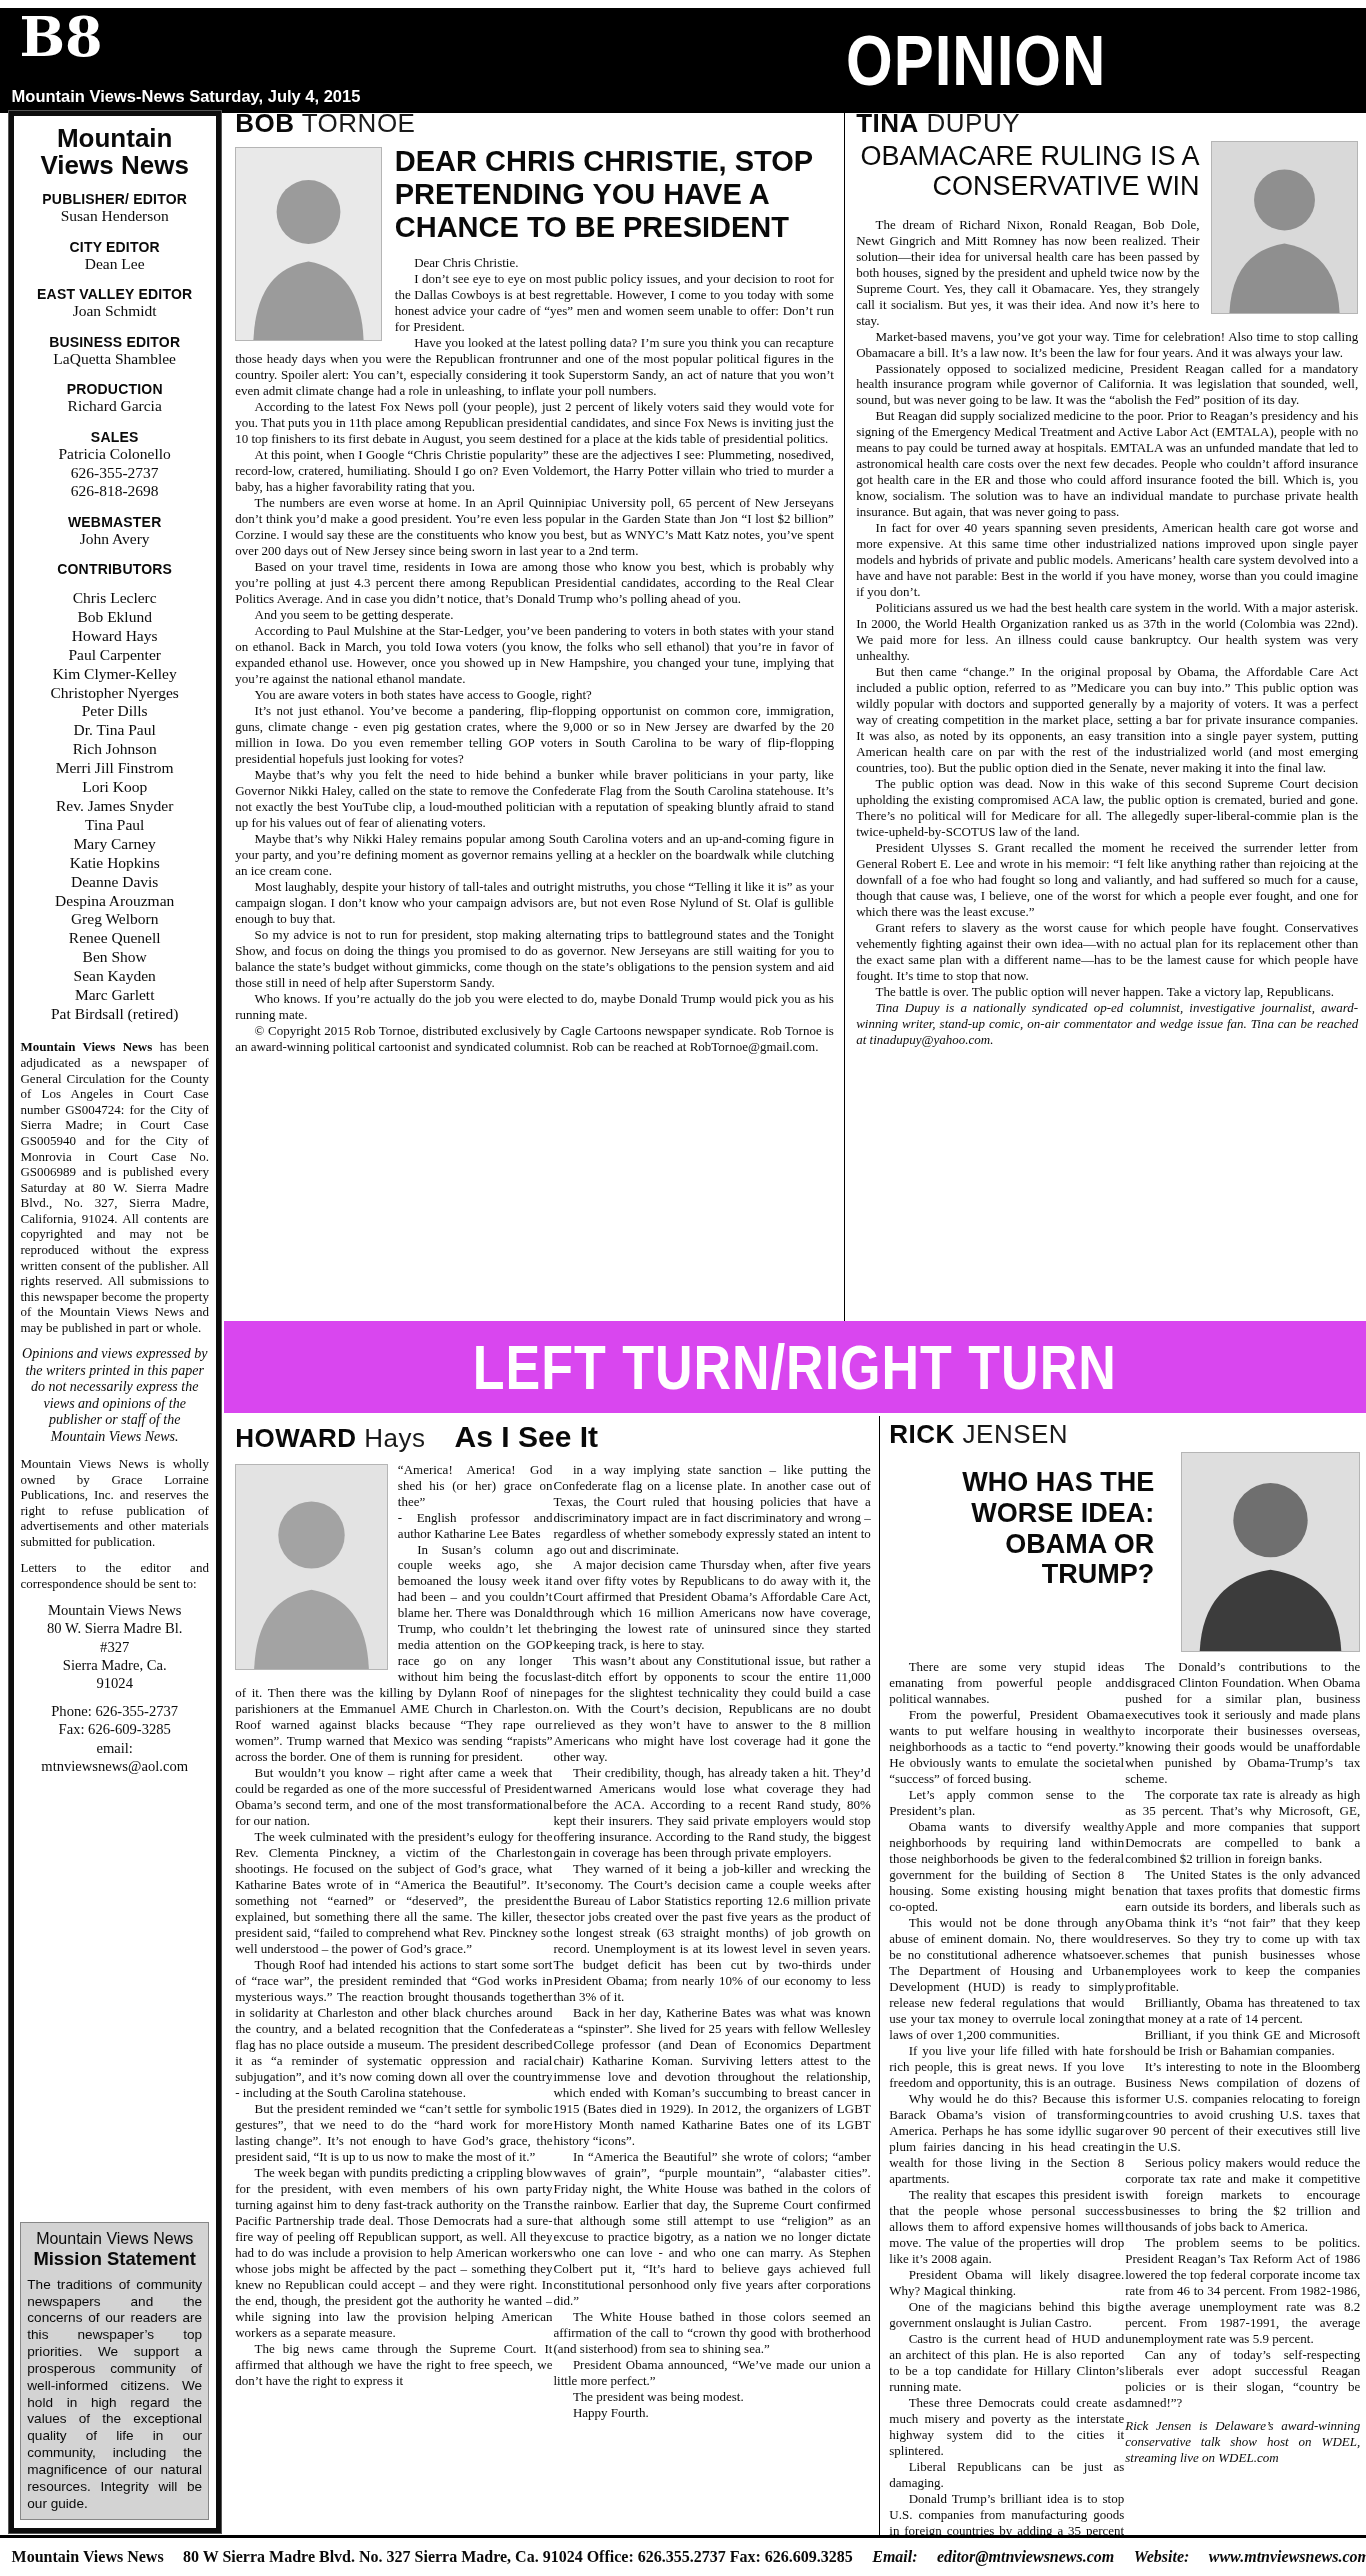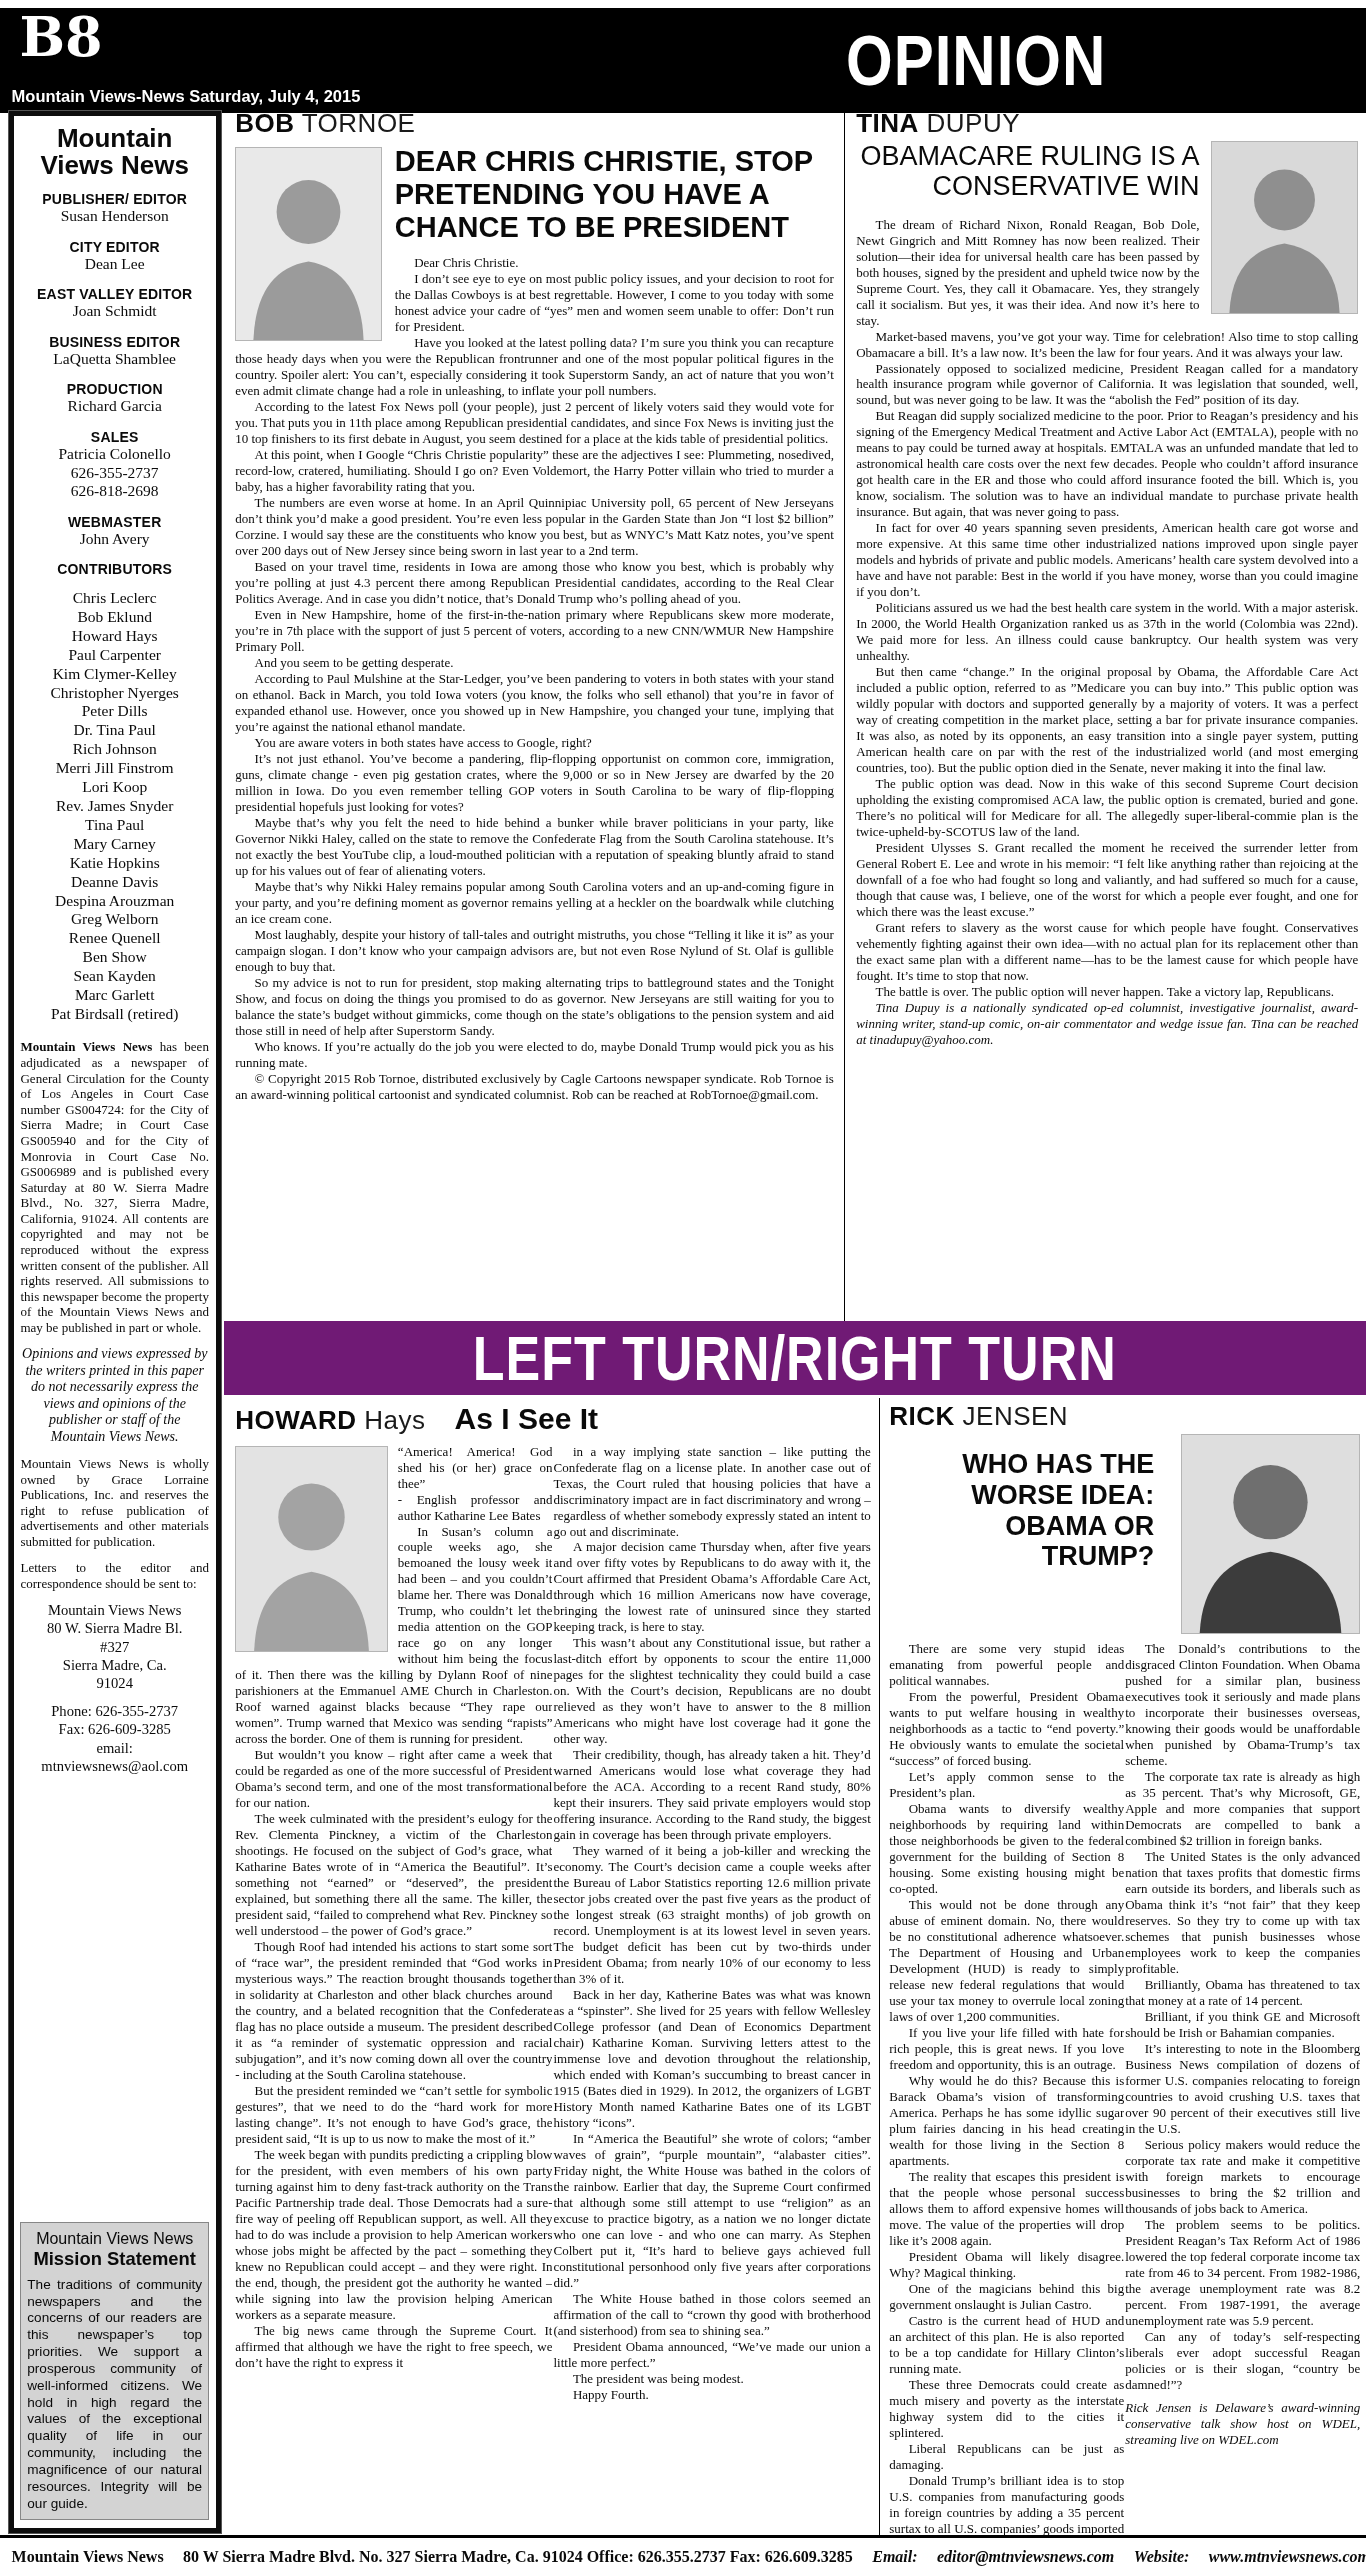--- a/index.html
+++ b/index.html
@@ -59,21 +59,21 @@
   .tornoe-headline { font-family:"Liberation Sans", sans-serif; font-weight:bold; font-size:29px;
                      line-height:1.14; margin:5.8px 0 11.6px 0; }
 
   
   .col-dupuy { flex:1; padding:3.9px 7.8px 0 11.6px; overflow:hidden; min-width:0; }
   .dupuy-photo { float:right; width:147px; height:173px; margin:1.9px 0 7.8px 11.6px; }
   .dupuy-headline { font-family:"Liberation Sans", sans-serif; font-weight:normal; font-size:27px;
                     line-height:1.12; text-align:right; margin:1.9px 0 15.5px 0; }
 
   
-  .banner { height:74px; background:#701a75; color:#fff; display:flex; align-items:center;
+  .banner { height:92px; background:#d946ef; color:#fff; display:flex; align-items:center;
             justify-content:center; overflow:hidden; }
   .banner span { font-family:"Liberation Sans", sans-serif; font-weight:bold; font-size:52px;
                  letter-spacing:1px; transform:scaleY(1.22); }
 
   
   .col-hays { width:656px; padding:3.9px 7.8px 0 11.6px; border-right:1.9px solid #000; overflow:hidden; }
   .hays-header { display:flex; align-items:baseline; gap:29px; }
   .hays-title { font-family:"Liberation Sans", sans-serif; font-weight:bold; font-size:30px; }
   .two-col { display:flex; gap:1px; margin-top:7.8px; }
   .tcol { flex:1; min-width:0; overflow:hidden; }
@@ -210,21 +210,20 @@
           </div>
           <div class="tornoe-headline">DEAR CHRIS CHRISTIE, STOP PRETENDING YOU HAVE A CHANCE TO BE PRESIDENT</div>
           <div>
               <p>Dear Chris Christie.</p>
               <p>I don’t see eye to eye on most public policy issues, and your decision to root for the Dallas Cowboys is at best regrettable. However, I come to you today with some honest advice your cadre of “yes” men and women seem unable to offer: Don’t run for President.</p>
               <p>Have you looked at the latest polling data? I’m sure you think you can recapture those heady days when you were the Republican frontrunner and one of the most popular political figures in the country. Spoiler alert: You can’t, especially considering it took Superstorm Sandy, an act of nature that you won’t even admit climate change had a role in unleashing, to inflate your poll numbers.</p>
               <p>According to the latest Fox News poll (your people), just 2 percent of likely voters said they would vote for you. That puts you in 11th place among Republican presidential candidates, and since Fox News is inviting just the 10 top finishers to its first debate in August, you seem destined for a place at the kids table of presidential politics.</p>
               <p>At this point, when I Google “Chris Christie popularity” these are the adjectives I see: Plummeting, nosedived, record-low, cratered, humiliating. Should I go on?  Even Voldemort, the Harry Potter villain who tried to murder a baby, has a higher favorability rating that you.</p>
               <p>The numbers are even worse at home. In an April Quinnipiac University poll, 65 percent of New Jerseyans don’t think you’d make a good president. You’re even less popular in the Garden State than Jon “I lost $2 billion” Corzine. I would say these are the constituents who know you best, but as WNYC’s Matt Katz notes, you’ve spent over 200 days out of New Jersey since being sworn in last year to a 2nd term.</p>
               <p>Based on your travel time, residents in Iowa are among those who know you best, which is probably why you’re polling at just 4.3 percent there among Republican Presidential candidates, according to the Real Clear Politics Average. And in case you didn’t notice, that’s Donald Trump who’s polling ahead of you.</p>
-              <p>Even in New Hampshire, home of the first-in-the-nation primary where Republicans skew more moderate, you’re in 7th place with the support of just 5 percent of voters, according to a new CNN/WMUR New Hampshire Primary Poll.</p>
               <p>And you seem to be getting desperate.</p>
               <p>According to Paul Mulshine at the Star-Ledger, you’ve been pandering to voters in both states with your stand on ethanol. Back in March, you told Iowa voters (you know, the folks who sell ethanol) that you’re in favor of expanded ethanol use. However, once you showed up in New Hampshire, you changed your tune, implying that you’re against the national ethanol mandate.</p>
               <p>You are aware voters in both states have access to Google, right?</p>
               <p>It’s not just ethanol. You’ve become a pandering, flip-flopping opportunist on common core, immigration, guns, climate change - even pig gestation crates, where the 9,000 or so in New Jersey are dwarfed by the 20 million in Iowa. Do you even remember telling GOP voters in South Carolina to be wary of flip-flopping presidential hopefuls just looking for votes?</p>
               <p>Maybe that’s why you felt the need to hide behind a bunker while braver politicians in your party, like Governor Nikki Haley, called on the state to remove the Confederate Flag from the South Carolina statehouse. It’s not exactly the best YouTube clip, a loud-mouthed politician with a reputation of speaking bluntly afraid to stand up for his values out of fear of alienating voters.</p>
               <p>Maybe that’s why Nikki Haley remains popular among South Carolina voters and an up-and-coming figure in your party, and you’re defining moment as governor remains yelling at a heckler on the boardwalk while clutching an ice cream cone.</p>
               <p>Most laughably, despite your history of tall-tales and outright mistruths, you chose “Telling it like it is” as your campaign slogan. I don’t know who your campaign advisors are, but not even Rose Nylund of St. Olaf is gullible enough to buy that.</p>
               <p>So my advice is not to run for president, stop making alternating trips to battleground states and the Tonight Show, and focus on doing the things you promised to do as governor. New Jerseyans are still waiting for you to balance the state’s budget without gimmicks, come though on the state’s obligations to the pension system and aid those still in need of help after Superstorm Sandy.</p>
               <p>Who knows. If you’re actually do the job you were elected to do, maybe Donald Trump would pick you as his running mate.</p>
               <p>© Copyright 2015 Rob Tornoe, distributed exclusively by Cagle Cartoons newspaper syndicate. Rob Tornoe is an award-winning political cartoonist and syndicated columnist. Rob can be reached at RobTornoe@gmail.com.</p>

